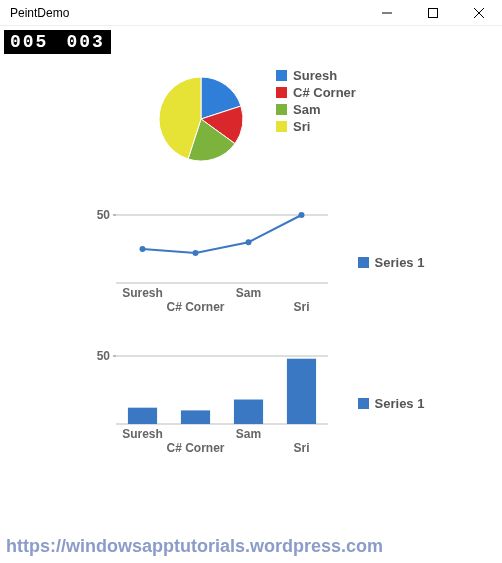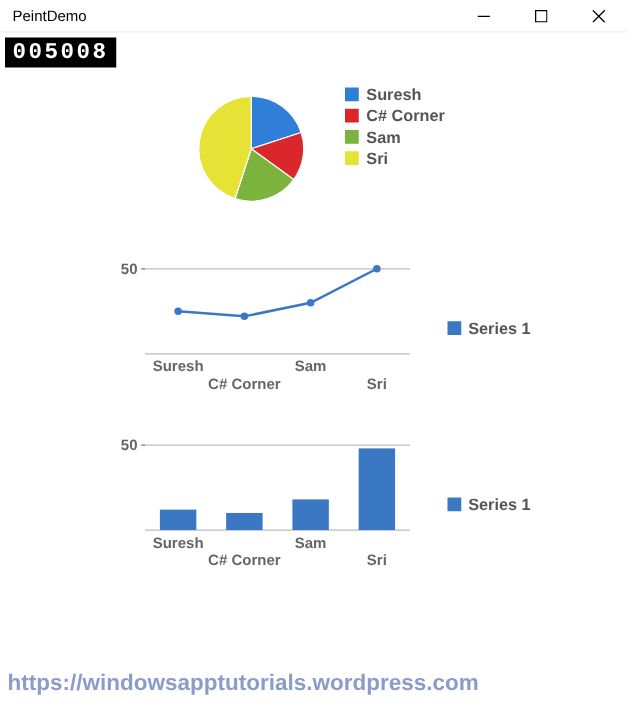--- a/index.html
+++ b/index.html
@@ -33,20 +33,21 @@
     }
     .win-btn svg { display: block; }
     .counter-strip {
       background: #000;
       color: #fff;
       font-family: Consolas, "Courier New", monospace;
       font-size: 18px;
       font-weight: bold;
       letter-spacing: 2px;
       display: inline-flex;
+      gap: 18px;
       padding: 2px 6px;
       margin: 4px 0 0 4px;
     }
     .chart-area {
       padding: 10px 10px 0 10px;
     }
     .chart-row {
       display: flex;
       align-items: flex-start;
       justify-content: center;
@@ -104,21 +105,21 @@
           <line x1="0" y1="0" x2="10" y2="10" stroke="#000" stroke-width="1"></line>
           <line x1="10" y1="0" x2="0" y2="10" stroke="#000" stroke-width="1"></line>
         </svg>
     </div>
   </div>
 </div>
 
 
 <div class="counter-strip">
   <span>005</span>
-  <span>008</span>
+  <span>003</span>
 </div>
 
 <div class="chart-area">
 
   <div class="chart-row">
     <div class="plot">
       <svg id="pie-svg" width="110" height="110" viewBox="0 0 110 110">
           <path d="M 55 55 L 55 13 A 42 42 0 0 1 94.94437368439645 42.02128623625221 Z" fill="#2f7ed8" stroke="#fff" stroke-width="1"></path>
           <path d="M 55 55 L 94.94437368439645 42.02128623625221 A 42 42 0 0 1 88.97871376374779 79.68698059628387 Z" fill="#d9272c" stroke="#fff" stroke-width="1"></path>
           <path d="M 55 55 L 88.97871376374779 79.68698059628387 A 42 42 0 0 1 42.02128623625221 94.94437368439645 Z" fill="#7bb33d" stroke="#fff" stroke-width="1"></path>

